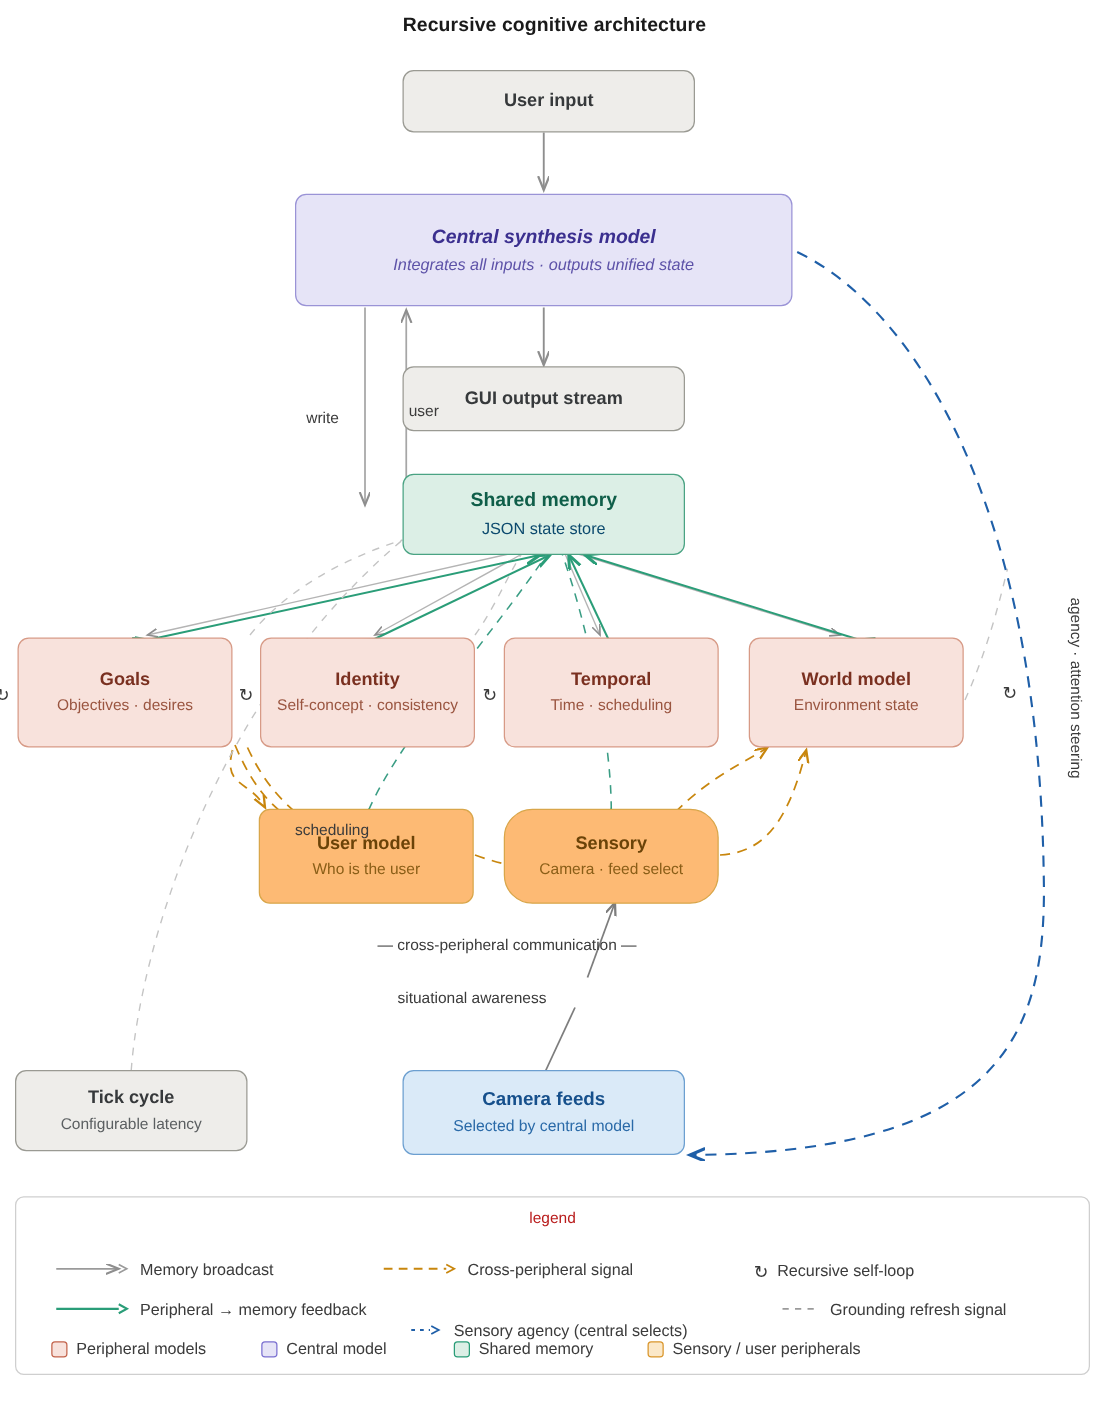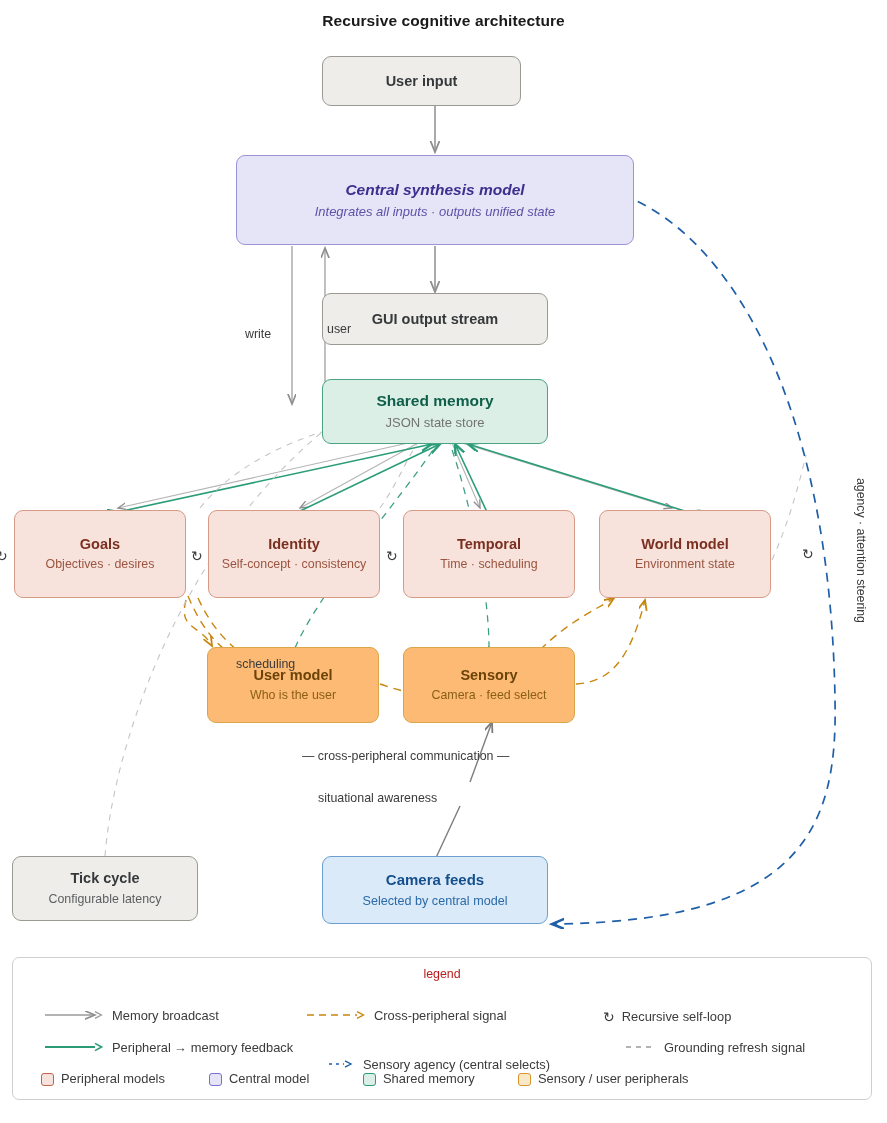--- a/index.html
+++ b/index.html
@@ -17,21 +17,21 @@
   .node .s{font-size:12.4px;line-height:1.2;margin-top:5px;}
   .node.one .t{margin:0;}
 
   .n-plain{background:#eeedea;border-color:#9a9a93;}
   .n-plain .t{color:#36393b;} .n-plain .s{color:#5b5f61;}
 
   .n-central{background:#e6e4f7;border-color:#9a93d6;}
   .n-central .t{color:#3b2f8f;font-size:15.5px;} .n-central .s{color:#5d52a8;font-size:13px;}
 
   .n-mem{background:#dcefe6;border-color:#4aa383;}
-  .n-mem .t{color:#0f5e49;font-size:15.5px;} .n-mem .s{color:#737373;font-size:13px;}
+  .n-mem .t{color:#0f5e49;font-size:15.5px;} .n-mem .s{color:#0c4a6e;font-size:13px;}
 
   .n-per{background:#f8e2dc;border-color:#d79a86;}
   .n-per .t{color:#7a3020;} .n-per .s{color:#9a5540;}
 
   .n-sens{background:#fdba74;border-color:#d9a64a;}
   .n-sens .t{color:#6b4308;} .n-sens .s{color:#8a5e17;}
 
   .n-cam{background:#daeaf8;border-color:#6c9fd0;}
   .n-cam .t{color:#16508c;font-size:15px;} .n-cam .s{color:#2a6aa8;font-size:12.6px;}
 
@@ -107,21 +107,21 @@
     <path d="M200,508 C230,470 280,445 322,432" stroke="#c4c4c4" stroke-width="1.1" stroke-dasharray="6,6" fill="none"></path>
     <path d="M380,508 C400,480 410,450 424,434" stroke="#c4c4c4" stroke-width="1.1" stroke-dasharray="6,6" fill="none"></path>
     <path d="M772,560 C790,520 800,480 806,455" stroke="#c4c4c4" stroke-width="1.1" stroke-dasharray="6,6" fill="none"></path>
 
     <path d="M592,188 C700,200 830,360 835,700 C838,830 800,922 552,924" stroke="#1f5fa8" stroke-width="1.7" stroke-dasharray="9,7" fill="none" marker-end="url(#ah-blue)"></path>
 
     <path d="M434,862 L460,806" stroke="#7d7d7d" stroke-width="1.4" fill="none"></path>
     <path d="M470,782 L492,722" stroke="#7d7d7d" stroke-width="1.4" fill="none" marker-end="url(#ah-gray2)"></path>
   </svg>
 
-  <div class="node n-plain one" style="left:322px;top:56px;width:199px;height:50px;">
+  <div class="node n-plain one" style="left:322px;top:56px;width:234px;height:50px;">
     <div class="t">User input</div>
   </div>
 
   <div class="node n-central" style="left:236px;top:155px;width:398px;height:90px;font-style:italic;">
     <div class="t">Central synthesis model</div>
     <div class="s">Integrates all inputs · outputs unified state</div>
   </div>
 
   <div class="node n-plain one" style="left:322px;top:293px;width:226px;height:52px;">
     <div class="t">GUI output stream</div>
@@ -150,21 +150,21 @@
   <div class="node n-per" style="left:599px;top:510px;width:172px;height:88px;">
     <div class="t">World model</div>
     <div class="s">Environment state</div>
   </div>
 
   <div class="node n-sens" style="left:207px;top:647px;width:172px;height:76px;">
     <div class="t">User model</div>
     <div class="s">Who is the user</div>
   </div>
 
-  <div class="node n-sens" style="left:403px;top:647px;width:172px;height:76px;">
+  <div class="node n-sens" style="left:403px;top:647px;width:172px;height:76px;border-radius:23px;">
     <div class="t">Sensory</div>
     <div class="s">Camera · feed select</div>
   </div>
 
   <div class="node n-plain" style="left:12px;top:856px;width:186px;height:65px;">
     <div class="t">Tick cycle</div>
     <div class="s">Configurable latency</div>
   </div>
 
   <div class="node n-cam" style="left:322px;top:856px;width:226px;height:68px;">

